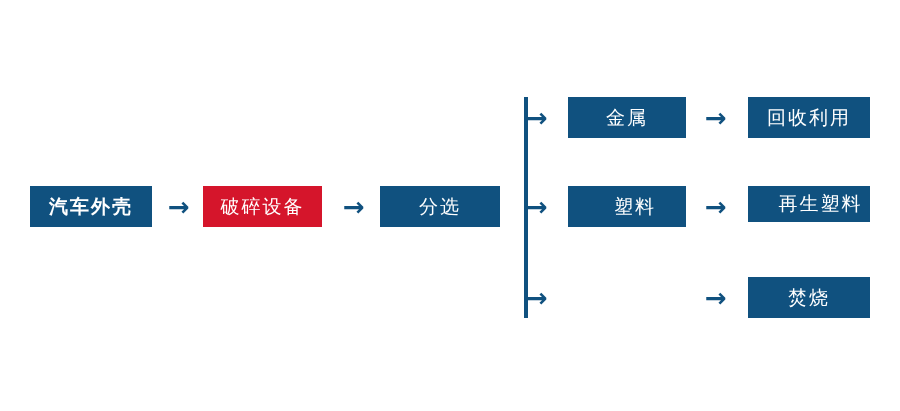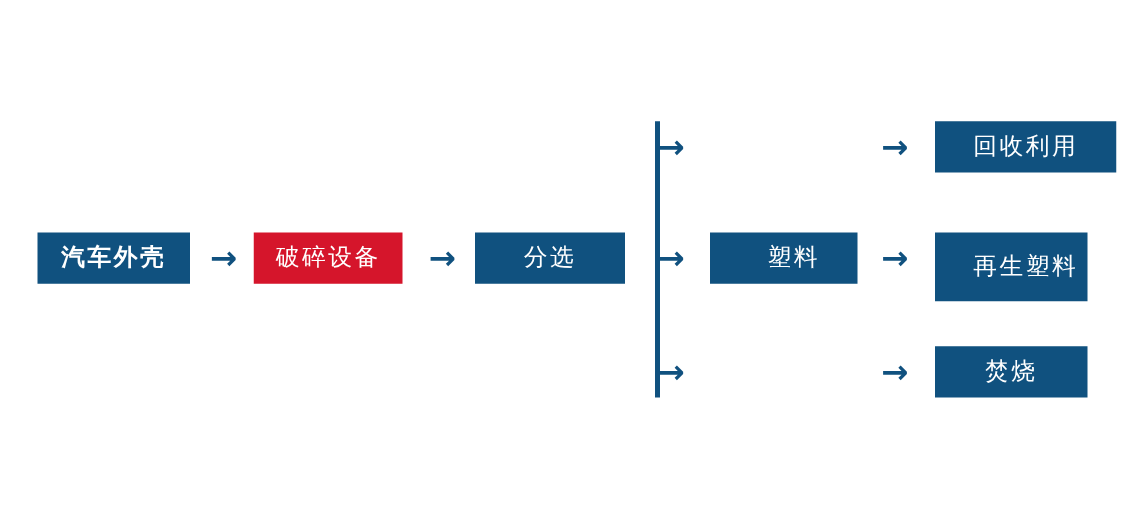--- a/index.html
+++ b/index.html
@@ -74,32 +74,33 @@
   <div class="node red" style="left:203px; top:186px; width:119px; height:41px;">破碎设备</div>
 
   <div class="arrow" style="left:340px; top:193px; width:28px; height:27px;">→</div>
 
   <div class="node blue" style="left:380px; top:186px; width:120px; height:41px;">分选</div>
 
   <div class="trunk" style="left:524px; top:97px; width:4px; height:221px;"></div>
 
   <div class="branch-arrow" style="left:526px; top:104px; width:30px; height:27px;">→</div>
 
+  <div class="node blue" style="left:568px; top:97px; width:118px; height:41px;">金属</div>
 
   <div class="arrow" style="left:702px; top:104px; width:28px; height:27px;">→</div>
 
-  <div class="node blue" style="left:748px; top:97px; width:145px; height:41px;">回收利用</div>
+  <div class="node blue" style="left:748px; top:97px; width:122px; height:41px;">回收利用</div>
 
   <div class="branch-arrow" style="left:526px; top:193px; width:30px; height:27px;">→</div>
 
   <div class="node blue" style="left:568px; top:186px; width:118px; height:41px;padding-left:16px;">塑料</div>
 
   <div class="arrow" style="left:702px; top:193px; width:28px; height:27px;">→</div>
 
-  <div class="node blue" style="left:748px; top:186px; width:122px; height:55px;padding-left:23px;">再生塑料</div>
+  <div class="node blue" style="left:748px; top:186px; width:122px; height:36px;padding-left:23px;">再生塑料</div>
 
   <div class="branch-arrow" style="left:526px; top:284px; width:30px; height:27px;">→</div>
 
 
   <div class="arrow" style="left:702px; top:284px; width:28px; height:27px;">→</div>
 
   <div class="node blue" style="left:748px; top:277px; width:122px; height:41px;">焚烧</div>
 
 </div>
 

